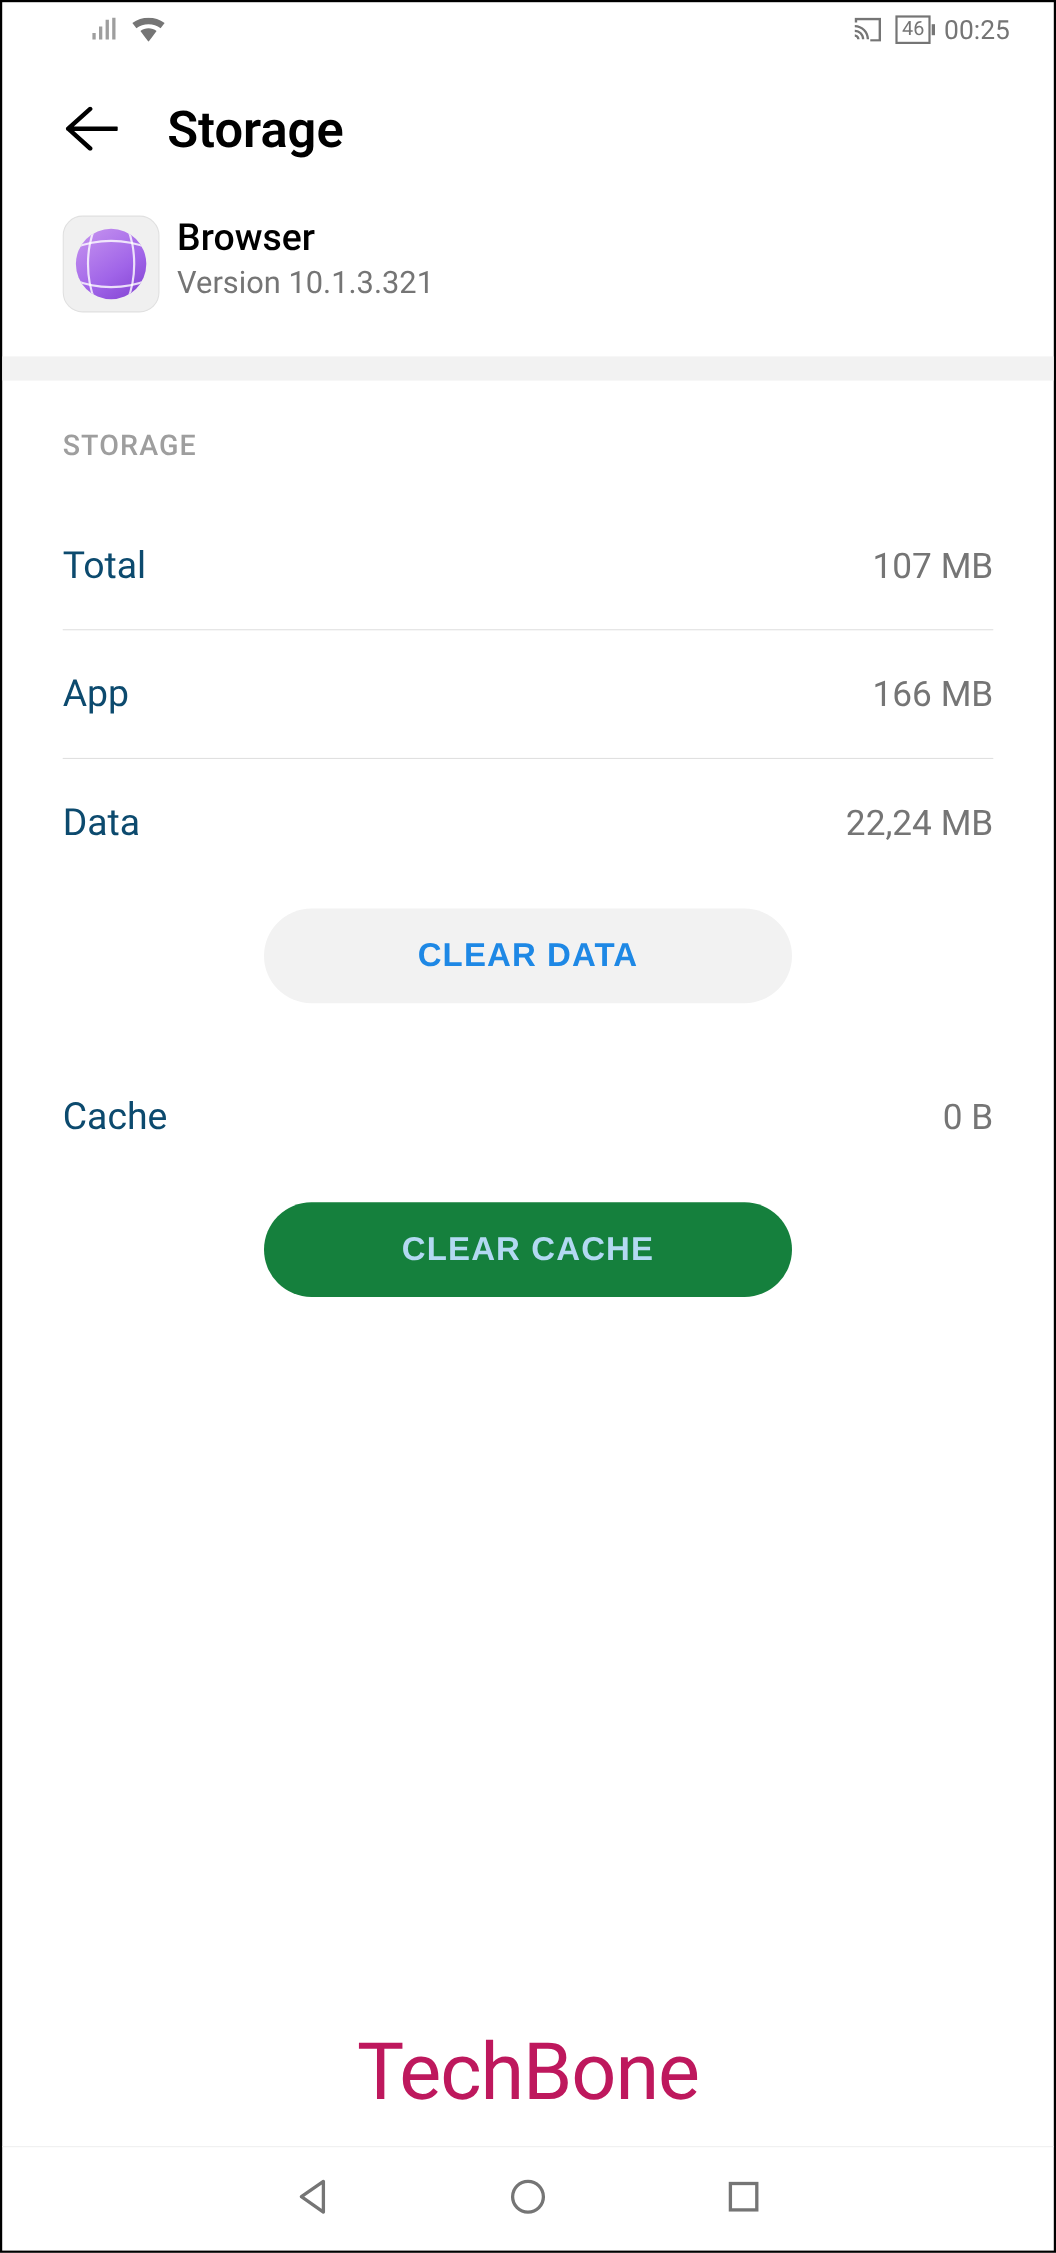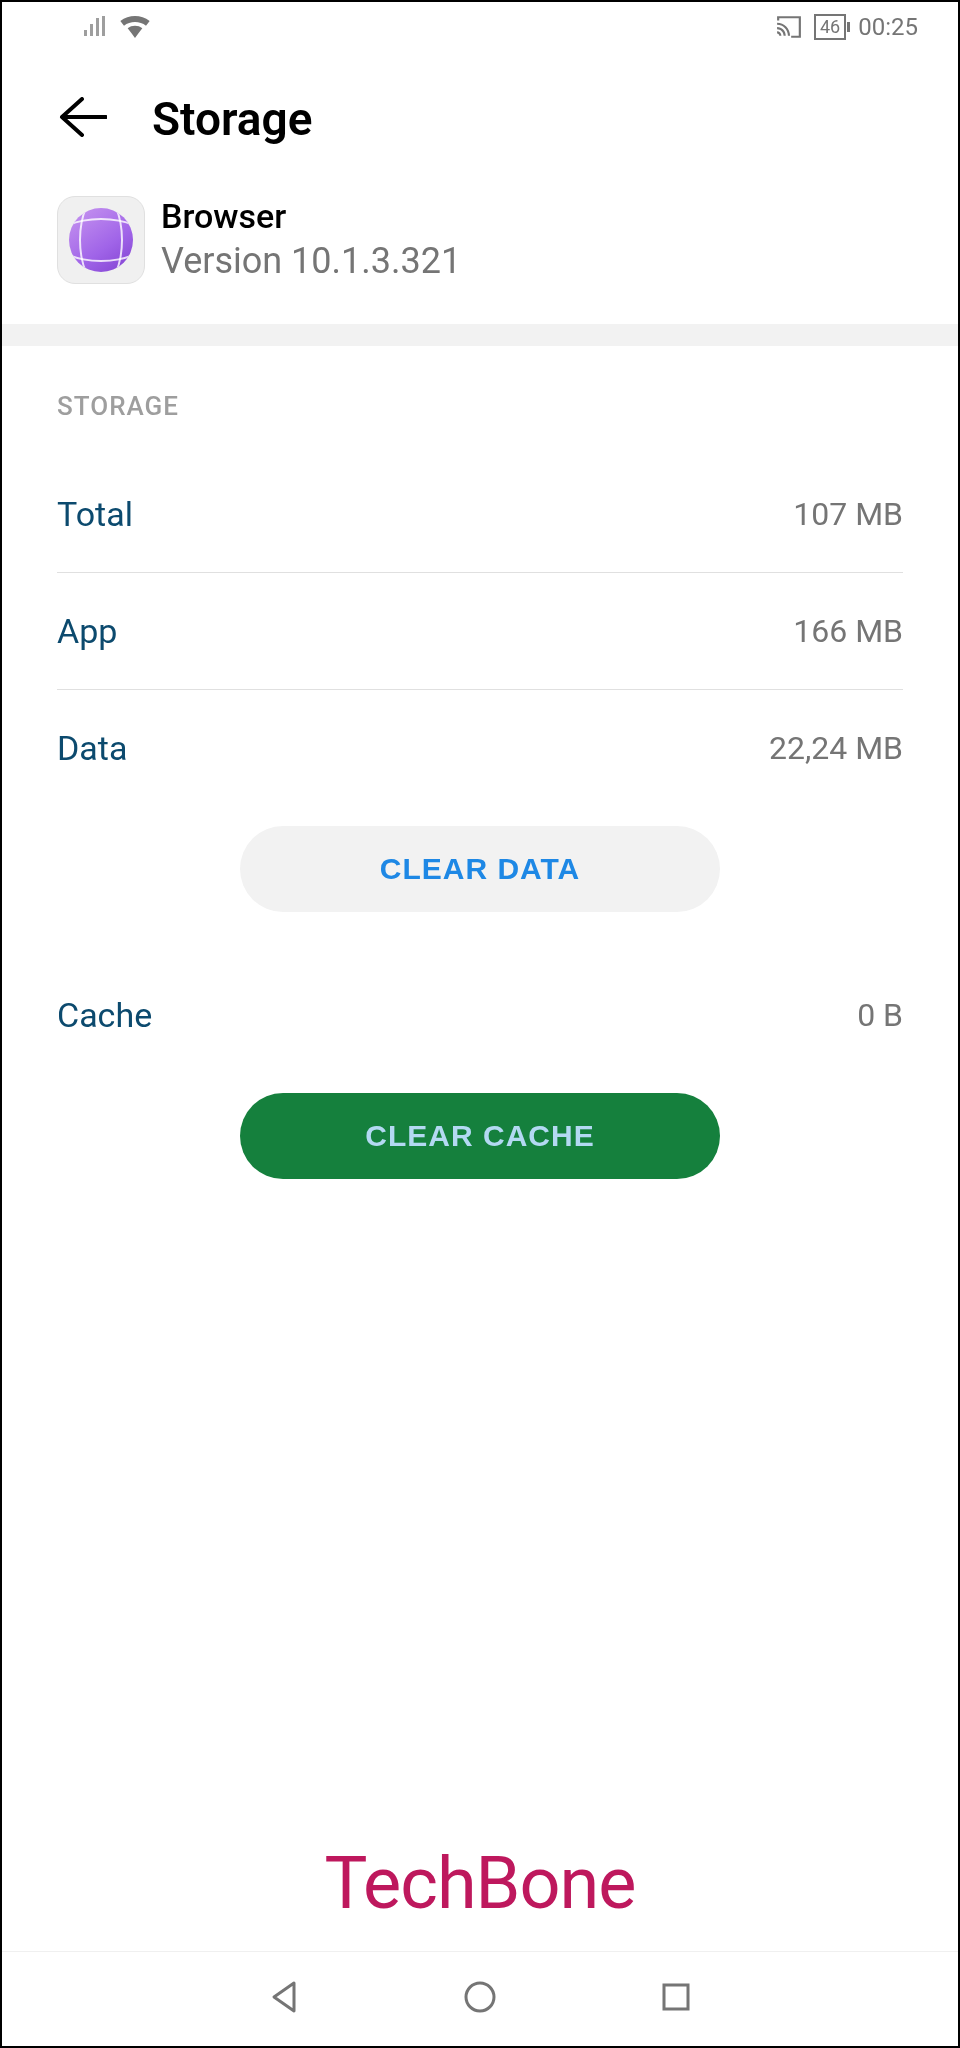--- a/index.html
+++ b/index.html
@@ -80,21 +80,21 @@
   border: 2px solid rgba(255,255,255,0.8);
   border-radius: 50%;
 }
 .app-icon-inner::before {
   width: 90px; height: 40px; top: 10px; left: -15px;
 }
 .app-icon-inner::after {
   width: 40px; height: 90px; top: -15px; left: 10px;
 }
 .app-name { font-size: 34px; font-weight: 500; color: #000; }
-.app-version { font-size: 36px; color: #757575; margin-top: 4px; }
+.app-version { font-size: 28px; color: #757575; margin-top: 4px; }
 .section-divider { height: 22px; background: #f2f2f2; }
 .section-header {
   padding: 45px 55px 35px;
   font-size: 26px;
   letter-spacing: 1px;
   color: #9e9e9e;
   font-weight: 500;
 }
 .row {
   display: flex;

